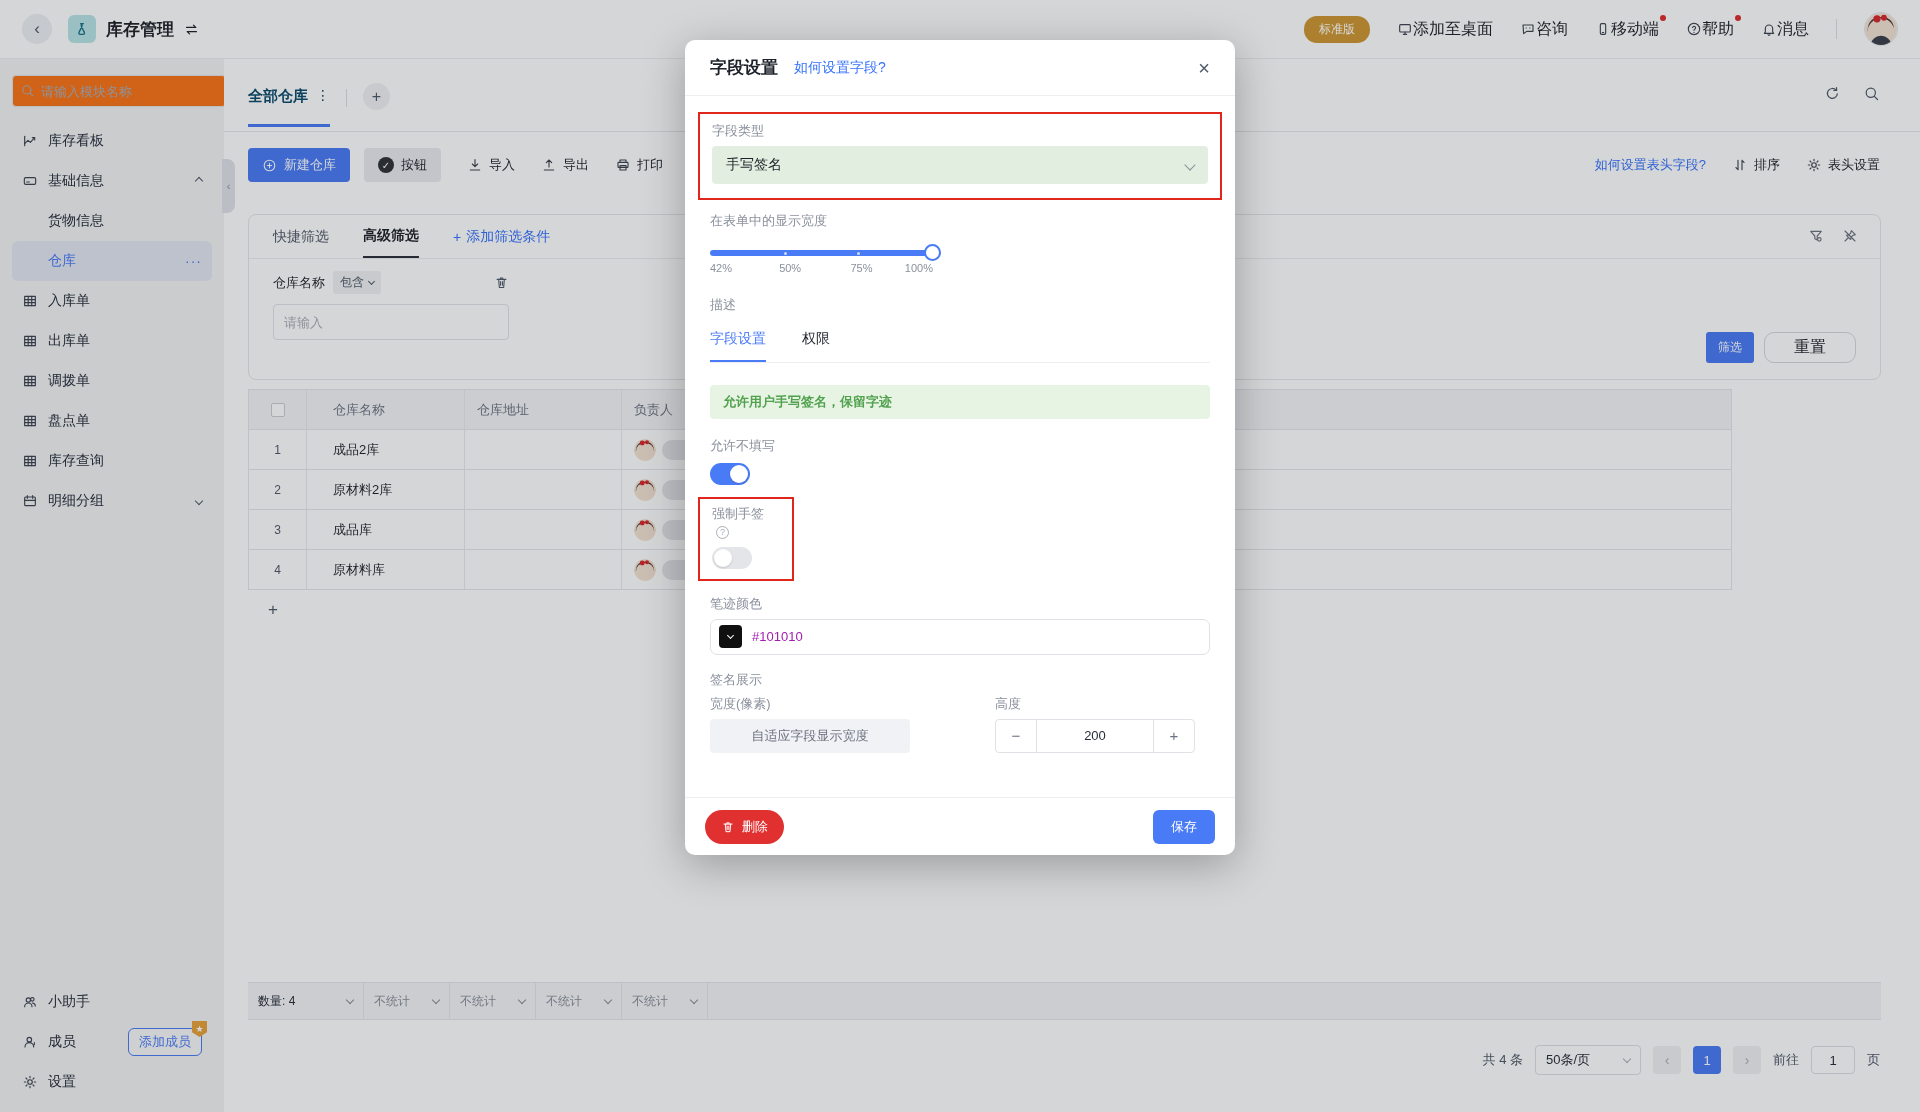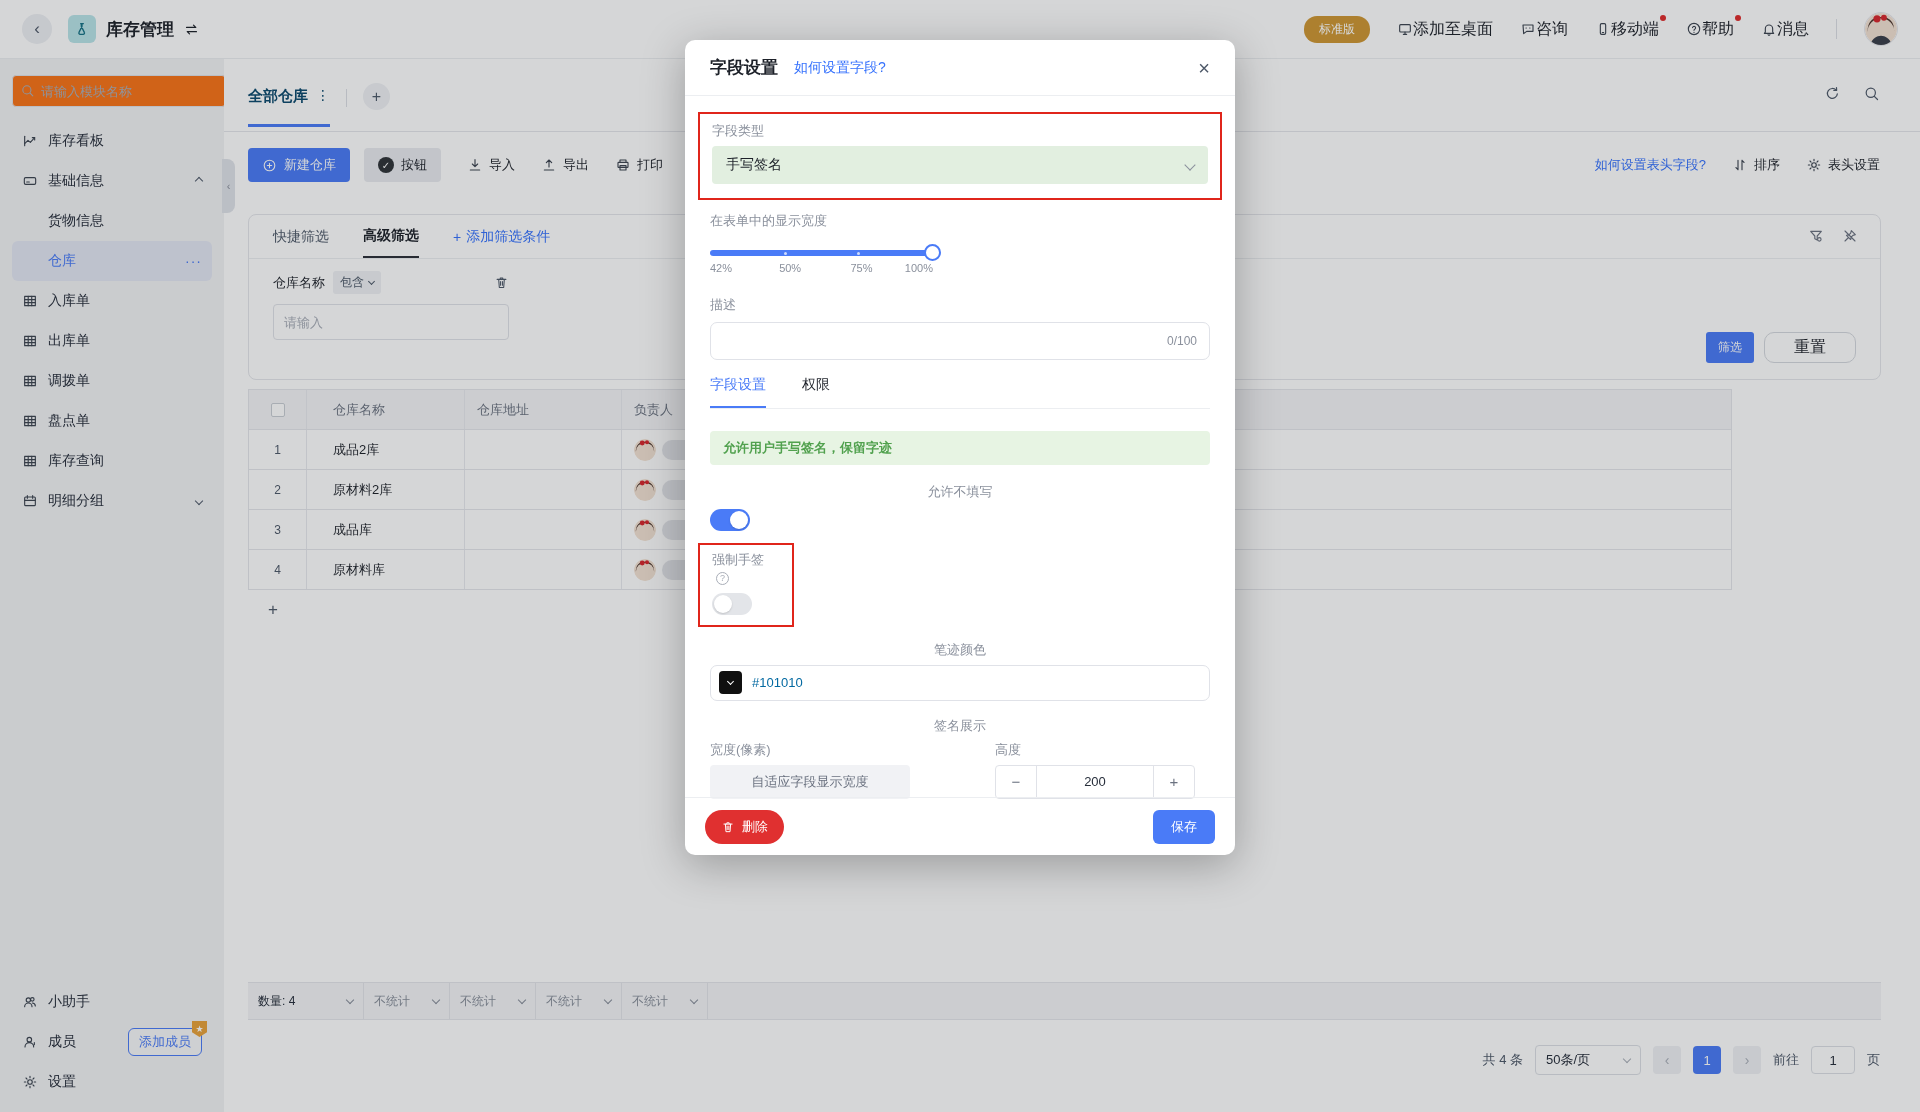--- a/index.html
+++ b/index.html
@@ -135,33 +135,33 @@
 .strack { height:6px; border-radius:3px; background:#4a7bf7; position:relative; }
 .sdot { position:absolute; top:1.5px; width:3px; height:3px; border-radius:50%; background:#cfdcfc; }
 .shandle { position:absolute; right:-8px; top:-6px; width:17px; height:17px; border-radius:50%; background:#fff; border:2.5px solid #4a7bf7; }
 .smarks { position:relative; height:16px; margin-top:6px; font-size:11px; color:#8a909c; }
 .smarks span { position:absolute; top:0; }
 .desc { margin-top:18px; }
 .mtabs { margin-top:16px; display:flex; gap:36px; border-bottom:1px solid #eceef1; }
 .mtab { padding-bottom:12px; font-size:14px; color:#1d2129; }
 .mtab.active { color:#4a7bf7; border-bottom:2px solid #4a7bf7; }
 .banner { margin-top:22px; height:34px; background:#e7f4e3; border-radius:4px; display:flex; align-items:center; padding:0 13px; color:#51a14e; font-weight:bold; font-size:13px; }
-.fgroup { margin-top:18px;text-align:center; }
+.fgroup { margin-top:18px; }
 .toggle { margin-top:8px; width:40px; height:22px; border-radius:11px; position:relative; }
 .toggle.on { background:#4a7bf7; }
 .toggle.off { background:#e3e5e9; }
 .toggle .knob { position:absolute; top:2px; width:18px; height:18px; border-radius:50%; background:#fff; box-shadow:0 1px 2px rgba(0,0,0,.15); }
 .toggle.on .knob { right:2px; }
 .toggle.off .knob { left:2px; }
 .redbox2 { margin:12px 0 0 -12px; border:2px solid #e0251b; padding:6px 12px 10px; width:96px; }
 .qmark { display:inline-flex; width:13px; height:13px; border:1px solid #a9aeb8; border-radius:50%; color:#a9aeb8; font-size:9px; align-items:center; justify-content:center; margin-left:4px; }
 .colorbox { margin-top:6px; height:36px; border:1px solid #e0e2e8; border-radius:7px; display:flex; align-items:center; padding:0 8px; gap:10px; }
 .swatch { width:23px; height:23px; border-radius:4px; background:#101010; color:#fff; display:flex; align-items:center; justify-content:center; }
 .swatch .chv { width:5px; height:5px; border-width:1.4px; margin-top:-2px; }
-.colorval { font-size:13px; color:#0369a1; }
+.colorval { font-size:13px; color:#a21caf; }
 .whrow { margin-top:6px; display:flex; gap:30px; }
 .whrow .cw { width:200px; }
 .btn-adaptive { margin-top:6px; width:200px; height:34px; background:#f1f2f5; border-radius:4px; color:#6b7280; font-size:13px; display:flex; align-items:center; justify-content:center; }
 .stepper { margin-top:6px; width:200px; height:34px; border:1px solid #e0e2e8; border-radius:4px; display:flex; }
 .step-btn { width:40px; display:flex; align-items:center; justify-content:center; color:#6b7280; font-size:15px; }
 .step-val { flex:1; border-left:1px solid #e0e2e8; border-right:1px solid #e0e2e8; display:flex; align-items:center; justify-content:center; font-size:13px; color:#272e3b; }
 .m-foot { position:absolute; left:0; right:0; bottom:0; height:58px; border-top:1px solid #eceef1; display:flex; align-items:center; padding:0 20px; }
 .btn-del { background:#e03030; color:#fff; border-radius:17px; height:34px; padding:0 16px; display:flex; align-items:center; gap:7px; font-size:13px; }
 .btn-del .ic { width:14px; height:14px; }
 .btn-save { margin-left:auto; background:#4a7bf7; color:#fff; border-radius:6px; height:34px; width:62px; display:flex; align-items:center; justify-content:center; font-size:13px; }
@@ -687,24 +687,20 @@
             <span style="left:31%;">50%</span>
             <span style="left:63%;">75%</span>
             <span style="right:0;">100%</span>
           </div>
         </div>
       </div>
     </div>
 
     <div class="desc">
       <div class="flabel">描述</div>
-      <div class="inputbox" style="height:38px;">
-        <input style="">
-        <span class="counter">0/100</span>
-      </div>
     </div>
 
     <div class="mtabs">
       <div class="mtab active">字段设置</div>
       <div class="mtab">权限</div>
     </div>
 
     <div class="banner">允许用户手写签名，保留字迹</div>
 
     <div class="fgroup">

